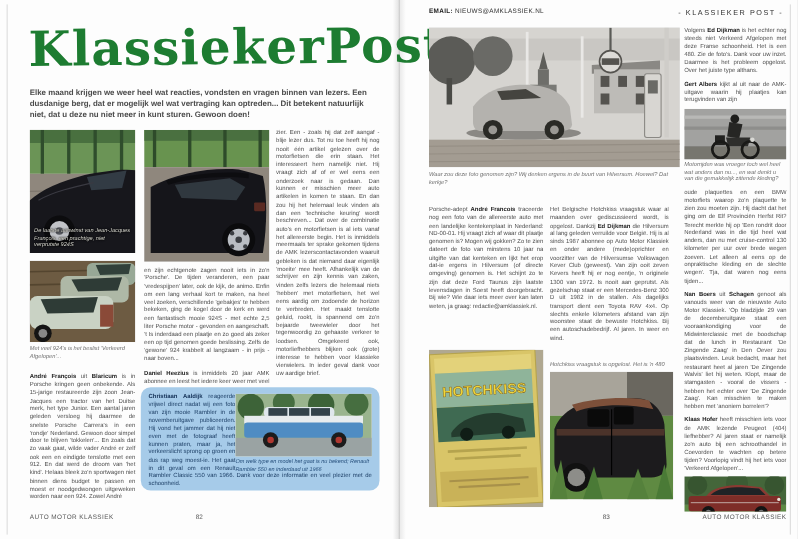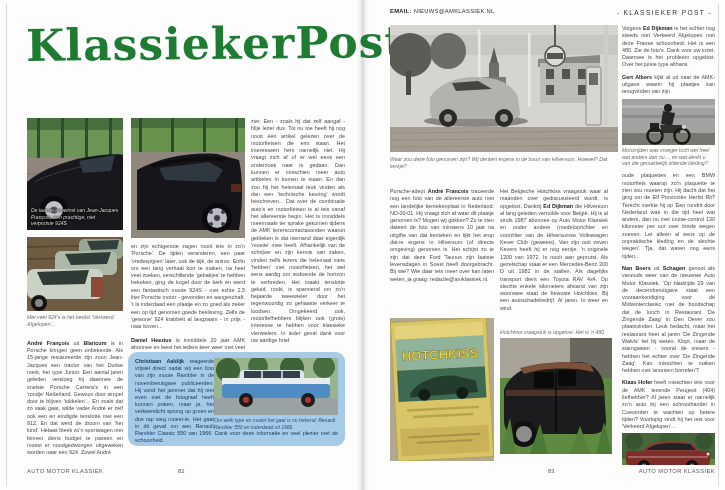--- a/index.html
+++ b/index.html
@@ -33,20 +33,21 @@
 </style>
 </head>
 <body>
 
 <div class="spread">
   <div class="edge" style="left:6px"></div>
   <div class="edge" style="right:6px"></div>
   <div class="gutter"></div>
 
   <div class="abs title" style="left:26px;top:18px;">KlassiekerPost</div>
+  <div class="abs intro" style="left:27px;top:79px;width:308px;">Elke maand krijgen we weer heel wat reacties, vondsten en vragen binnen van lezers. Een dusdanige berg, dat er mogelijk wel wat vertraging kan optreden... Dit betekent natuurlijk niet, dat u deze nu niet meer in kunt sturen. Gewoon doen!</div>
 
   <div class="abs" style="left:27px;top:118px;width:96px;">
     <div class="ph" style="height:112px;">
       <svg viewBox="0 0 96 112" preserveAspectRatio="none">
         <rect width="96" height="40" fill="#6b9456"></rect>
         <rect width="96" height="12" fill="#49703f"></rect>
         <rect x="10" width="3" height="40" fill="#2f4d2c"></rect>
           <rect x="34" width="3" height="40" fill="#2f4d2c"></rect>
         <rect x="58" width="3" height="40" fill="#2f4d2c"></rect>
           <rect x="82" width="3" height="40" fill="#2f4d2c"></rect>

